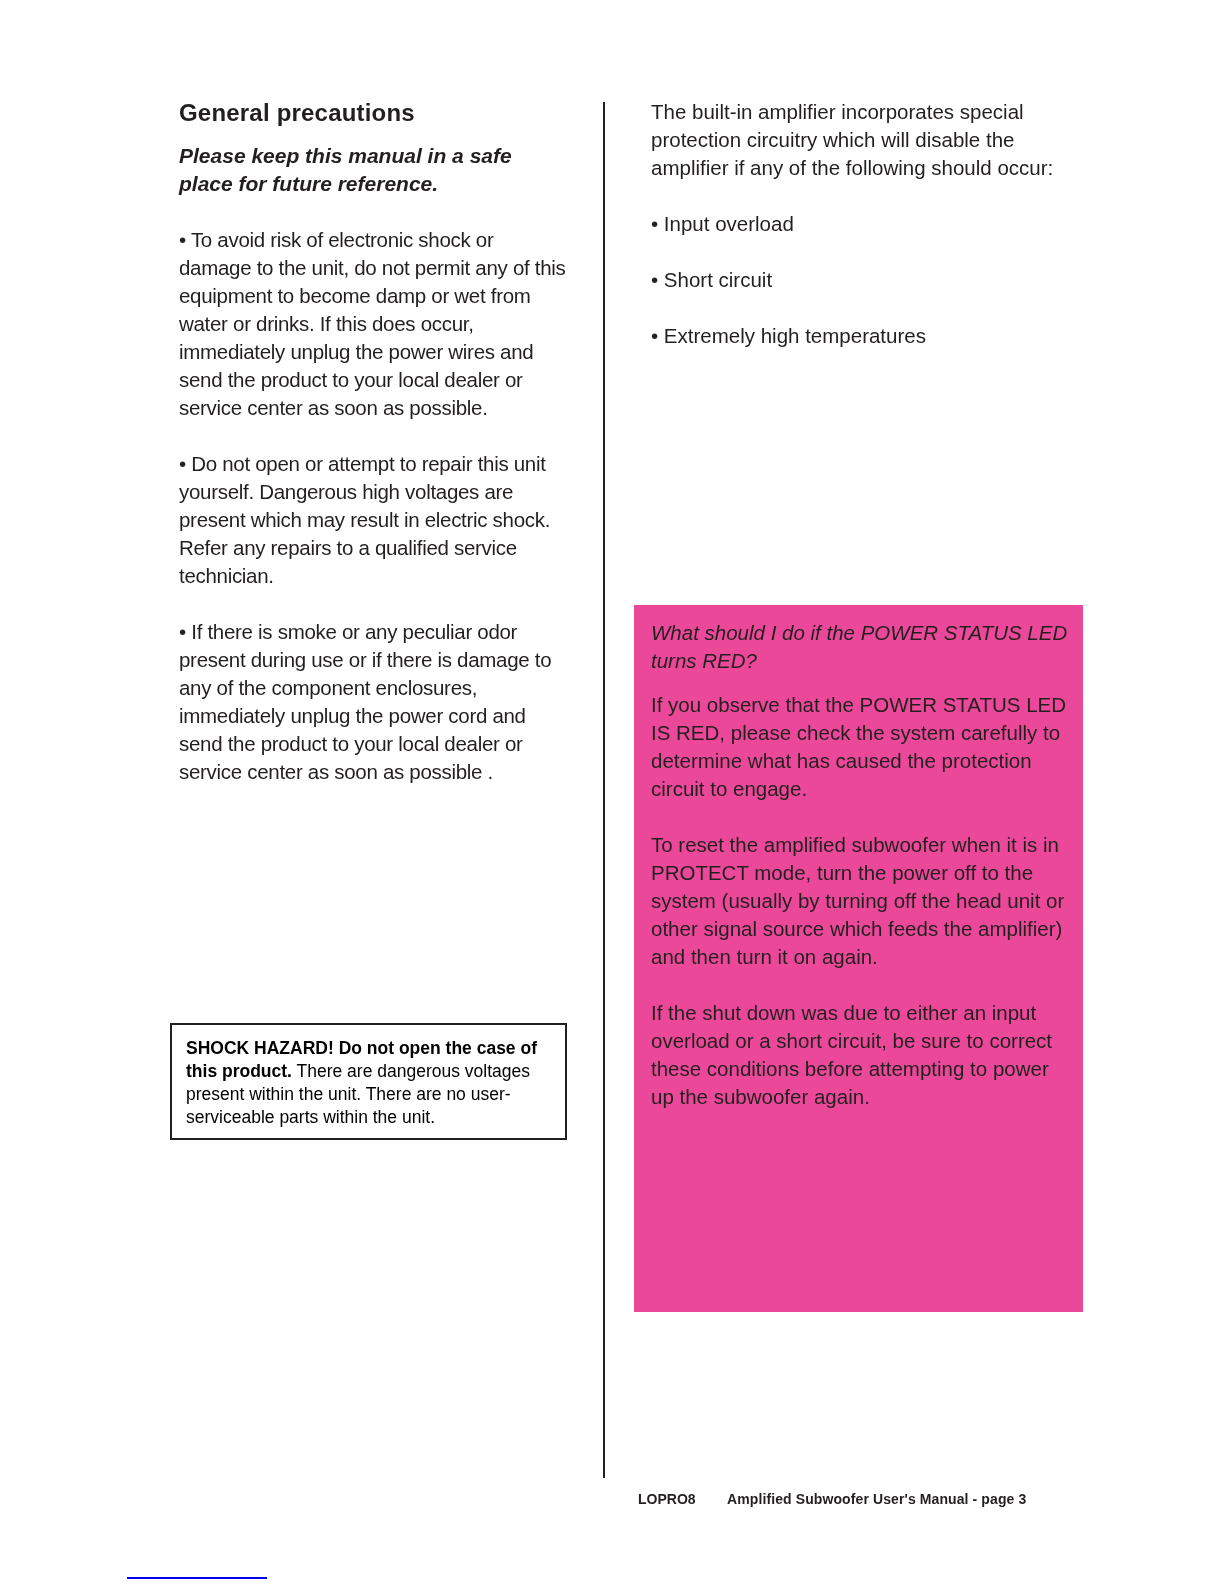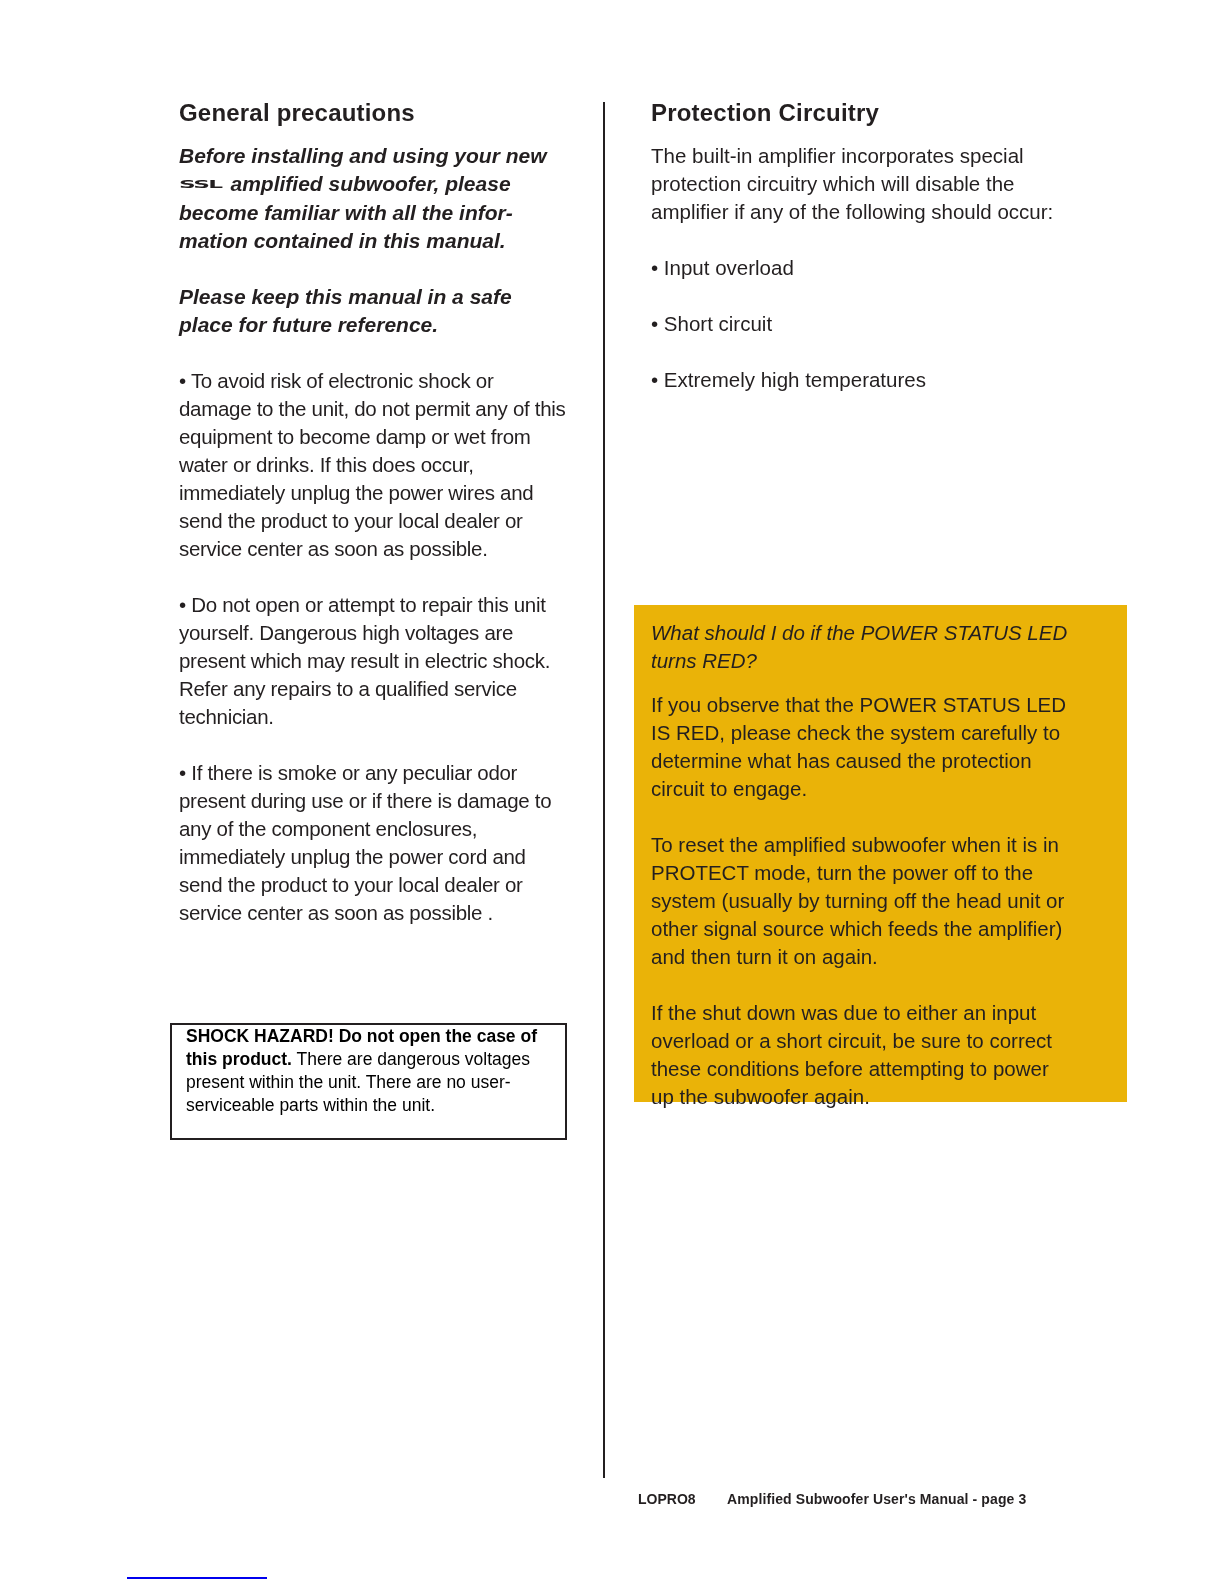--- a/index.html
+++ b/index.html
@@ -46,43 +46,42 @@
       color: #231f20;
     }
     .col-left .body-text { letter-spacing: -0.3px; }
     .bullet-item { margin: 0 0 28px 0; }
 
     .hazard-box {
       position: absolute;
       left: 170px; top: 1019px;
       width: 392px; height: 117px;
       border: 2px solid #231f20;
-      padding: 0 0 0 14px;
+      padding: 12px 0 0 14px;
       box-sizing: border-box;
       width: 397px;
       font-family: "Liberation Sans", sans-serif;
       font-size: 17.5px;
       line-height: 23px;
       color: #000;
     }
     .hazard-box b { font-weight: 700; }
 
     .divider {
       position: absolute;
       left: 603px; top: 98px;
       width: 1.5px; height: 1376px;
       background: #231f20;
     }
 
     .faq-box {
       position: absolute;
       left: 634px; top: 601px;
-      width: 449px; height: 497px;
-      background: #eab308;
-      padding-left: 44px;
+      width: 449px; height: 707px;
+      background: #ec4899;
     }
     .faq-inner { position: absolute; left: 17px; top: 14px; width: 425px; }
     .faq-q {
       font-family: "Liberation Sans", sans-serif;
       font-style: italic;
       font-size: 20.5px;
       line-height: 28px;
       margin: 0 0 16px 0;
       color: #231f20;
     }
@@ -112,40 +111,35 @@
     }
   </style>
 </head>
 <body>
 
 <div class="page">
 
   <div class="col-left">
     <h2 class="heading">General precautions</h2>
 
-    <p class="intro-bold">
-      <span>Before installing and using your new</span><br>
-      <span class="ssl-logo">SSL</span><span>amplified subwoofer, please become familiar with all the infor-mation contained in this manual.</span>
-    </p>
 
     <p class="intro-bold">Please keep this manual in a safe place for future reference.</p>
 
     <p class="body-text bullet-item">• To avoid risk of electronic shock or damage to the unit, do not permit any of this equipment to become damp or wet from water or drinks. If this does occur, immediately unplug the power wires and send the product to your local dealer or service center as soon as possible.</p>
     <p class="body-text bullet-item">• Do not open or attempt to repair this unit yourself. Dangerous high voltages are present which may result in electric shock. Refer any repairs to a qualified service technician.</p>
     <p class="body-text bullet-item">• If there is smoke or any peculiar odor present during use or if there is damage to any of the component enclosures, immediately unplug the power cord and send the product to your local dealer or service center as soon as possible .</p>
   </div>
 
   <div class="hazard-box">
     <b>SHOCK HAZARD! Do not open the case of this product.</b><span> There are dangerous voltages present within the unit. There are no user-serviceable parts within the unit.</span>
   </div>
 
   <div class="divider"></div>
 
   <div class="col-right">
-    <h2 class="heading">Protection Circuitry</h2>
     <p class="body-text">The built-in amplifier incorporates special protection circuitry which will disable the amplifier if any of the following should occur:</p>
     <p class="body-text">• Input overload</p>
     <p class="body-text">• Short circuit</p>
     <p class="body-text">• Extremely high temperatures</p>
   </div>
 
   <div class="faq-box">
     <div class="faq-inner">
       <p class="faq-q">What should I do if the POWER STATUS LED turns RED?</p>
       <p class="body-text">If you observe that the POWER STATUS LED IS RED, please check the system carefully to determine what has caused the protection circuit to engage.</p>

